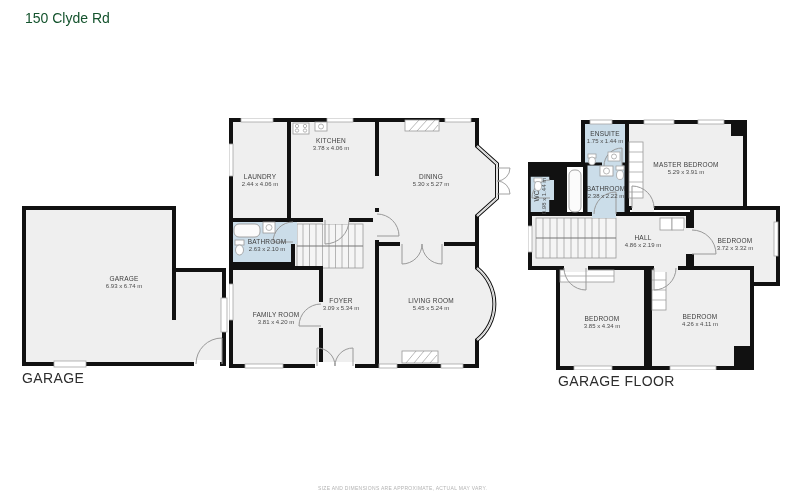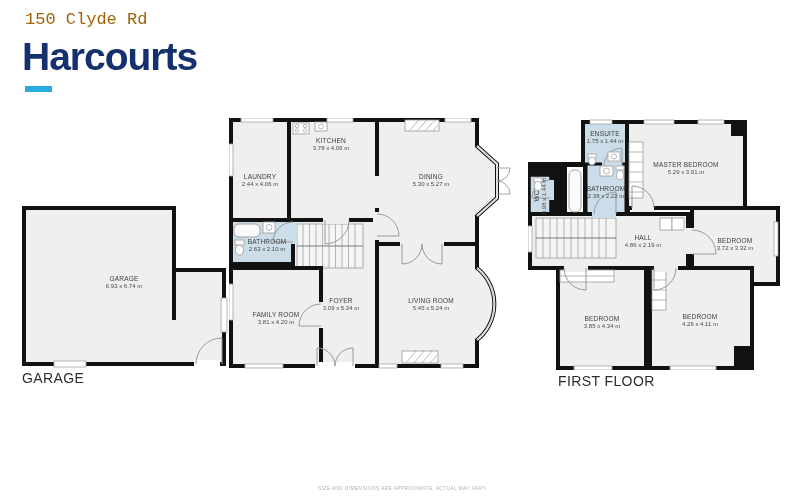--- a/index.html
+++ b/index.html
@@ -1,41 +1,37 @@
 <!DOCTYPE html>
 <html><head>
 <meta charset="utf-8">
 <style>
   html,body{margin:0;padding:0;background:#fff;}
   body{width:800px;height:500px;font-family:"Liberation Sans",sans-serif;}
   .canvas{position:relative;width:800px;height:500px;background:#fff;overflow:hidden;}
-  .address{position:absolute;left:25px;top:10px;font-size:17px;color:#a16207;font-family:Liberation Mono, monospace;}
+  .address{position:absolute;left:25px;top:10px;font-size:14px;color:#14532d;}
   .brand{position:absolute;left:22px;top:34px;}
   .brand-text{display:block;font-size:39px;font-weight:700;color:#14316d;letter-spacing:-1px;line-height:1.2;}
   .brand-underline{position:absolute;left:3px;top:52px;width:27px;height:6px;background:#29abe2;}
   .plan{position:absolute;}
   .plan svg{position:absolute;left:0;top:0;}
   .room-label{position:absolute;transform:translate(-50%,-50%);text-align:center;white-space:nowrap;color:#3c3c3c;pointer-events:none;}
   .room-label .rn{display:block;font-size:6.5px;letter-spacing:.2px;}
   .room-label .rd{display:block;font-size:6px;margin-top:1px;color:#4a4a4a;}
   .room-label.vertical{transform:translate(-50%,-50%) rotate(-90deg);}
   .caption{position:absolute;font-size:14px;color:#2d2d2d;letter-spacing:.4px;}
   .disclaimer{position:absolute;left:318px;top:485px;font-size:5px;color:#b3b3b3;letter-spacing:.3px;}
 </style>
 </head>
 <body>
 
 <div class="canvas">
 
   <div class="address">150 Clyde Rd</div>
 
-  <div class="brand">
-    <span class="brand-text">Harcourts</span>
-    <span class="brand-underline"></span>
-  </div>
 
   <div class="plan" style="left:22px;top:206px;width:206px;height:162px">
     <svg width="206" height="162" viewBox="0 0 206 162">
       <g>
         <path d="M2,2 H152 V64 H202 V158 H2 Z" fill="#efefef" stroke="#111111" stroke-width="4" stroke-linejoin="miter"></path>
         <path d="M152,64 V114" stroke="#111111" stroke-width="4" fill="none"></path>
       </g>
       <g>
         <rect x="199" y="92" width="6" height="34" fill="#ffffff" stroke="#a5a5a5" stroke-width="0.8"></rect>
         <rect x="32" y="155" width="32" height="6" fill="#ffffff" stroke="#a5a5a5" stroke-width="0.8"></rect>
@@ -277,17 +273,17 @@
       <span class="rn">BEDROOM</span>
       <span class="rd">3.85 x 4.34 m</span>
     </div>
     <div class="room-label" style="left:172px;top:202px">
       <span class="rn">BEDROOM</span>
       <span class="rd">4.26 x 4.11 m</span>
     </div>
   </div>
 
   <div class="caption" style="left:22px;top:370px">GARAGE</div>
-  <div class="caption" style="left:558px;top:373px">FIRST FLOOR</div>
+  <div class="caption" style="left:558px;top:373px">GARAGE FLOOR</div>
 
   <div class="disclaimer">SIZE AND DIMENSIONS ARE APPROXIMATE, ACTUAL MAY VARY.</div>
 
 </div>
 
 </body></html>

